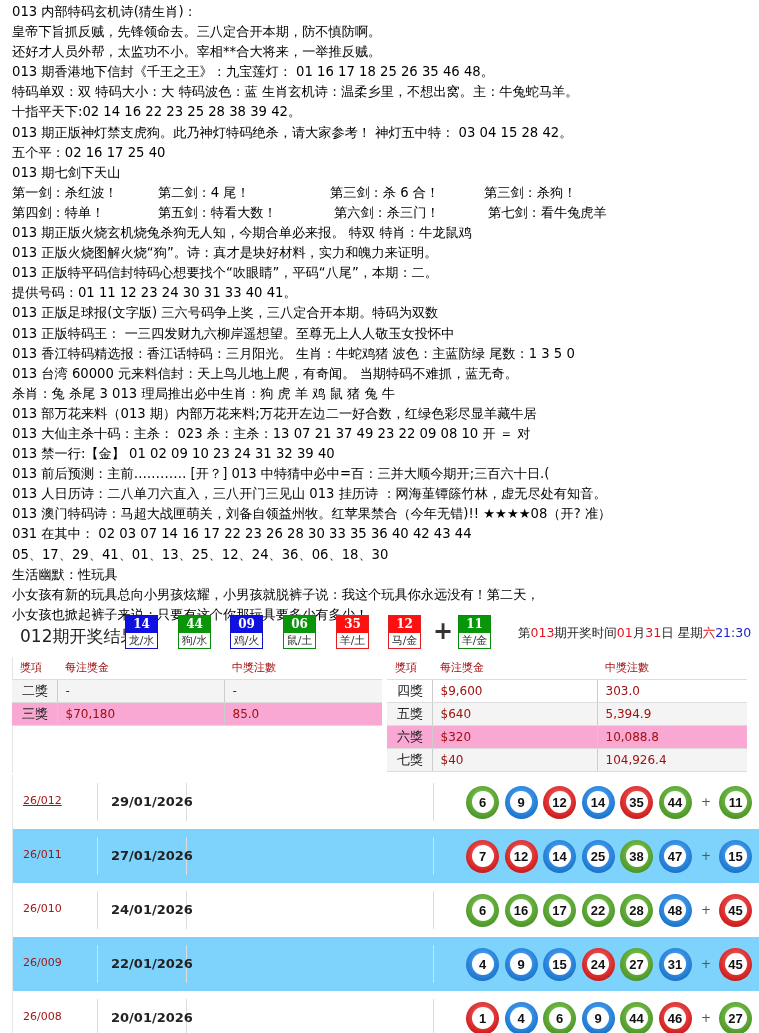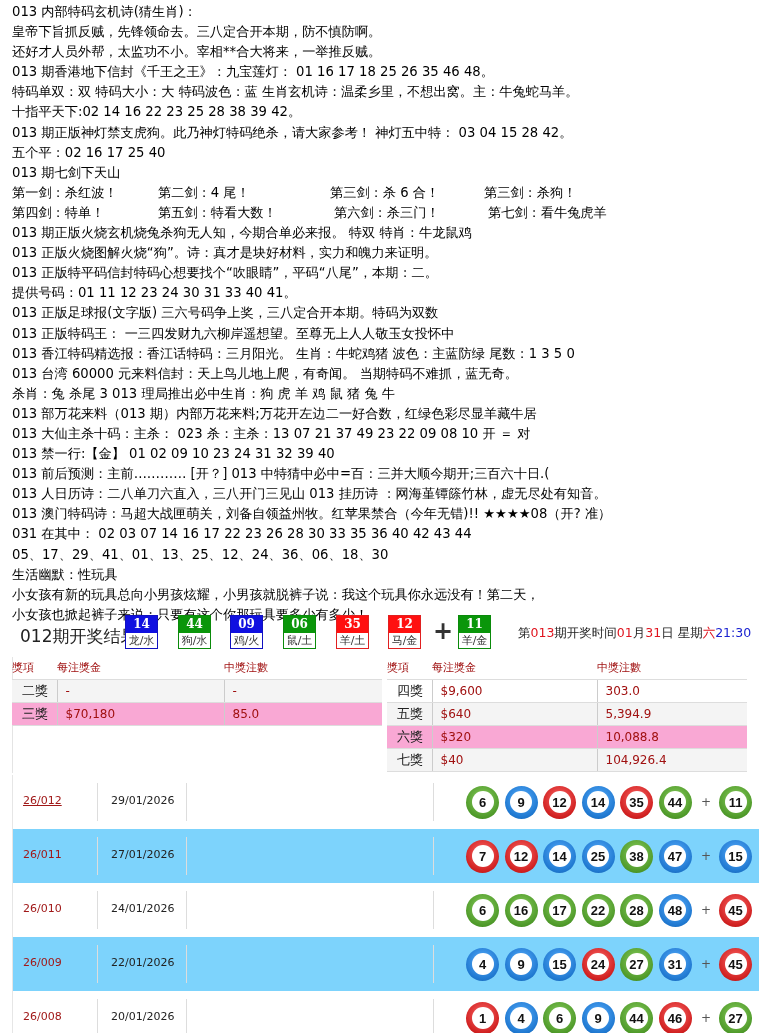--- a/index.html
+++ b/index.html
@@ -36,37 +36,37 @@
     .ball-box.red { border-color: #e02020; }
     .ball-box.red .num { background: #ff1010; }
     .plus-sign { position: absolute; left: 433px; top: 4px; font-size: 24px; color: #333; font-weight: bold; }
     .draw-time { position: absolute; left: 518px; top: 12px; font-size: 12.5px; color: #222; white-space: nowrap; }
     .draw-time .r { color: #e0141e; margin-top: 40px; }
     .draw-time .b { color: #1a22d0; }
 
     
     .prize-area { position: absolute; left: 12px; top: 657px; width: 735px; height: 116px; }
     .prize-table { position: absolute; top: 0; border-collapse: collapse; font-size: 12px; }
-    .prize-table th { color: #a01010; font-weight: normal; text-align: left; height: 22px; font-size: 11px; border-bottom: 1px solid #ddd; }
+    .prize-table th { color: #a01010; font-weight: normal; text-align: left; height: 22px; font-size: 11px; padding-left: 8px; border-bottom: 1px solid #ddd; }
     .prize-table td { height: 23px; border-bottom: 1px solid #ddd; padding-left: 8px; color: #a01010; }
     .prize-table td.lvl { color: #222; font-size: 13px; padding-left: 10px; border-right: 1px solid #ccc; }
     .prize-table td.mid { border-right: 1px solid #ccc; }
     .prize-table tr.alt td { background: #f4f4f4; }
     .prize-table tr.hl td { background: #f9a8d4; }
     .prize-left { left: 0; width: 370px; }
     .prize-right { left: 375px; width: 360px; }
     .left-edge { position: absolute; left: 12px; top: 657px; width: 1px; height: 116px; background: #e4e4e4; }
 
     
     .history { position: absolute; left: 12px; top: 775px; width: 747px; }
     .hrow { position: relative; height: 54px; border-left: 1px solid #e6e6e6; }
     .hrow.alt { background: #7dd3fc; }
     .hrow .period { position: absolute; left: 10px; top: 19px; font-size: 11px; color: #a01818; }
     .hrow .period.link { text-decoration: underline; text-align: right; }
-    .hrow .date { position: absolute; left: 98px; top: 19px; font-size: 11px; color: #222; }
+    .hrow .date { position: absolute; left: 98px; top: 19px; font-size: 13px; color: #222; font-weight: bold; }
     .hrow .sep { position: absolute; top: 8px; width: 1px; height: 38px; background: #ddd; }
     .balls { position: absolute; left: 453px; top: 8px; height: 38px; display: flex; align-items: center; }
     .ball {
       width: 33px; height: 33px; border-radius: 50%; margin-right: 5.5px;
       display: flex; align-items: center; justify-content: center; position: relative;
     }
     .ball .inner {
       width: 22px; height: 22px; border-radius: 50%; background: #fff;
       display: flex; align-items: center; justify-content: center;
       font-size: 13px; font-weight: bold; color: #111; font-family: "Liberation Sans", sans-serif;

